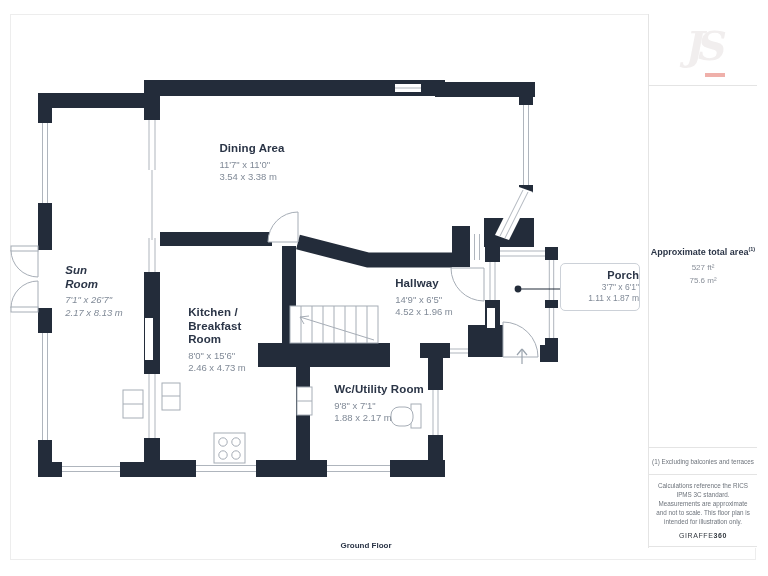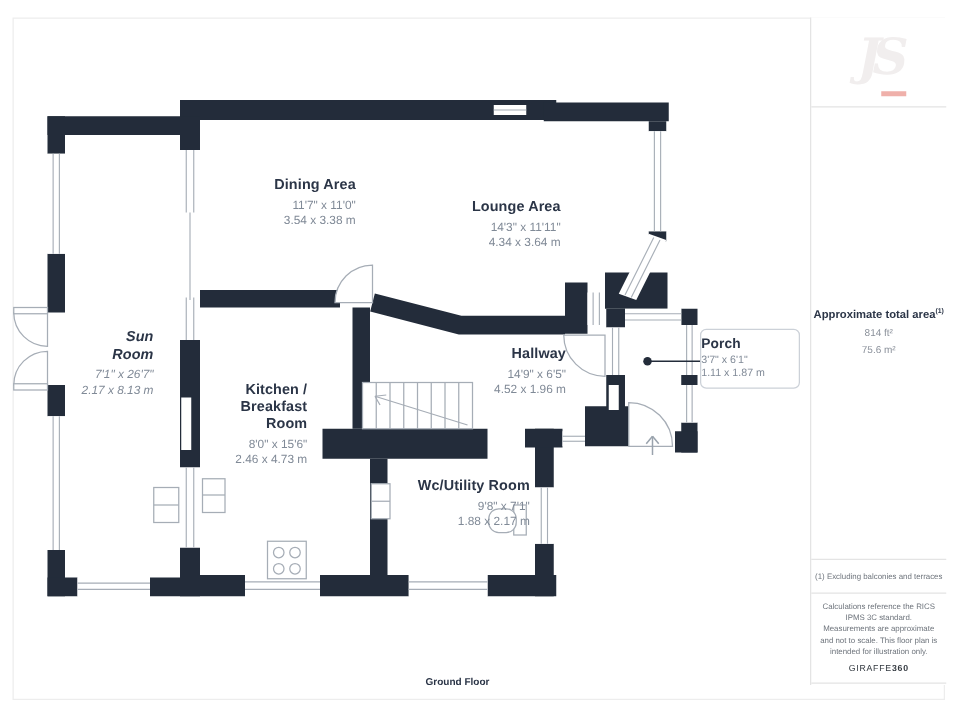--- a/index.html
+++ b/index.html
@@ -2,28 +2,28 @@
 <html><head>
 <meta charset="utf-8">
 <style>
   html,body{margin:0;padding:0;background:#fff;}
   #stage{position:relative;width:768px;height:576px;background:#fff;overflow:hidden;
          font-family:"Liberation Sans",sans-serif;}
   .frame{position:absolute;left:10px;top:14px;width:746px;height:546px;
          border:1px solid #ededed;box-sizing:border-box;}
   svg{position:absolute;left:0;top:0;}
   
-  .room-label{position:absolute;transform:translateX(-50%);text-align:right;white-space:nowrap;}
+  .room-label{position:absolute;transform:translateX(-50%);text-align:left;white-space:nowrap;}
   .rn{font-size:11.5px;font-weight:700;color:#2b3547;line-height:1.18;letter-spacing:.1px;}
   .rd{font-size:9.5px;color:#808a97;line-height:1.34;}
   .rd.first{margin-top:3px;}
   
   .porch-box{position:absolute;left:560px;top:263px;width:80px;height:48px;background:#fff;
              border:1.5px solid #ccd1d8;border-radius:5px;box-sizing:border-box;
-             display:flex;flex-direction:column;justify-content:center;text-align:left;}
+             display:flex;flex-direction:column;justify-content:center;text-align:right;}
   .porch-box .rn{font-size:11px;}
   .porch-box .rd{font-size:8.5px;line-height:1.3;}
   
   .floor-label{position:absolute;left:325px;top:541px;transform:translateX(-50%);
                font-size:8px;font-weight:700;color:#2b3547;margin-left:41px;}
   
   .sidebar{position:absolute;left:648px;top:14px;width:109px;height:534px;
            border-left:1px solid #e4e4e4;box-sizing:border-box;background:#fff;}
   .sec{box-sizing:border-box;border-bottom:1px solid #e4e4e4;}
   .logo-sec{position:relative;height:72px;}
@@ -232,25 +232,20 @@
       <circle cx="518" cy="289" r="3.4" fill="#232c3a"></circle>
     </g>
   </svg>
 
   <div class="room-label" style="left:252px;top:142px;">
     <div class="rn">Dining Area</div>
     <div class="rd first">11'7" x 11'0"</div>
     <div class="rd">3.54 x 3.38 m</div>
   </div>
 
-  <div class="room-label" style="left:413px;top:160px;">
-    <div class="rn">Lounge Area</div>
-    <div class="rd first">14'3" x 11'11"</div>
-    <div class="rd">4.34 x 3.64 m</div>
-  </div>
 
   <div class="room-label" style="left:94px;top:264px;font-style:italic;">
     <div class="rn">Sun</div>
     <div class="rn">Room</div>
     <div class="rd first">7'1" x 26'7"</div>
     <div class="rd">2.17 x 8.13 m</div>
   </div>
 
   <div class="room-label" style="left:217px;top:306px;">
     <div class="rn">Kitchen /</div>
@@ -283,21 +278,21 @@
   <div class="sidebar">
     <div class="sec logo-sec">
       <div class="logo-js">JS</div>
       <div class="logo-bar"></div>
     </div>
     <div class="sec area-sec">
       <div class="area-title">
         <span>Approximate total area</span><span class="sup">(1)</span>
       </div>
       <div class="area-val">
-        <div>814 ft²</div>
+        <div>527 ft²</div>
         <div>75.6 m²</div>
       </div>
     </div>
     <div class="sec fn-sec">
       <span>(1) Excluding balconies and terraces</span>
     </div>
     <div class="sec calc-sec">
       <div class="calc-text">Calculations reference the RICS IPMS 3C standard. Measurements are approximate and not to scale. This floor plan is intended for illustration only.</div>
       <div class="brand">
         <span class="bn">GIRAFFE</span><span class="b3">360</span>

